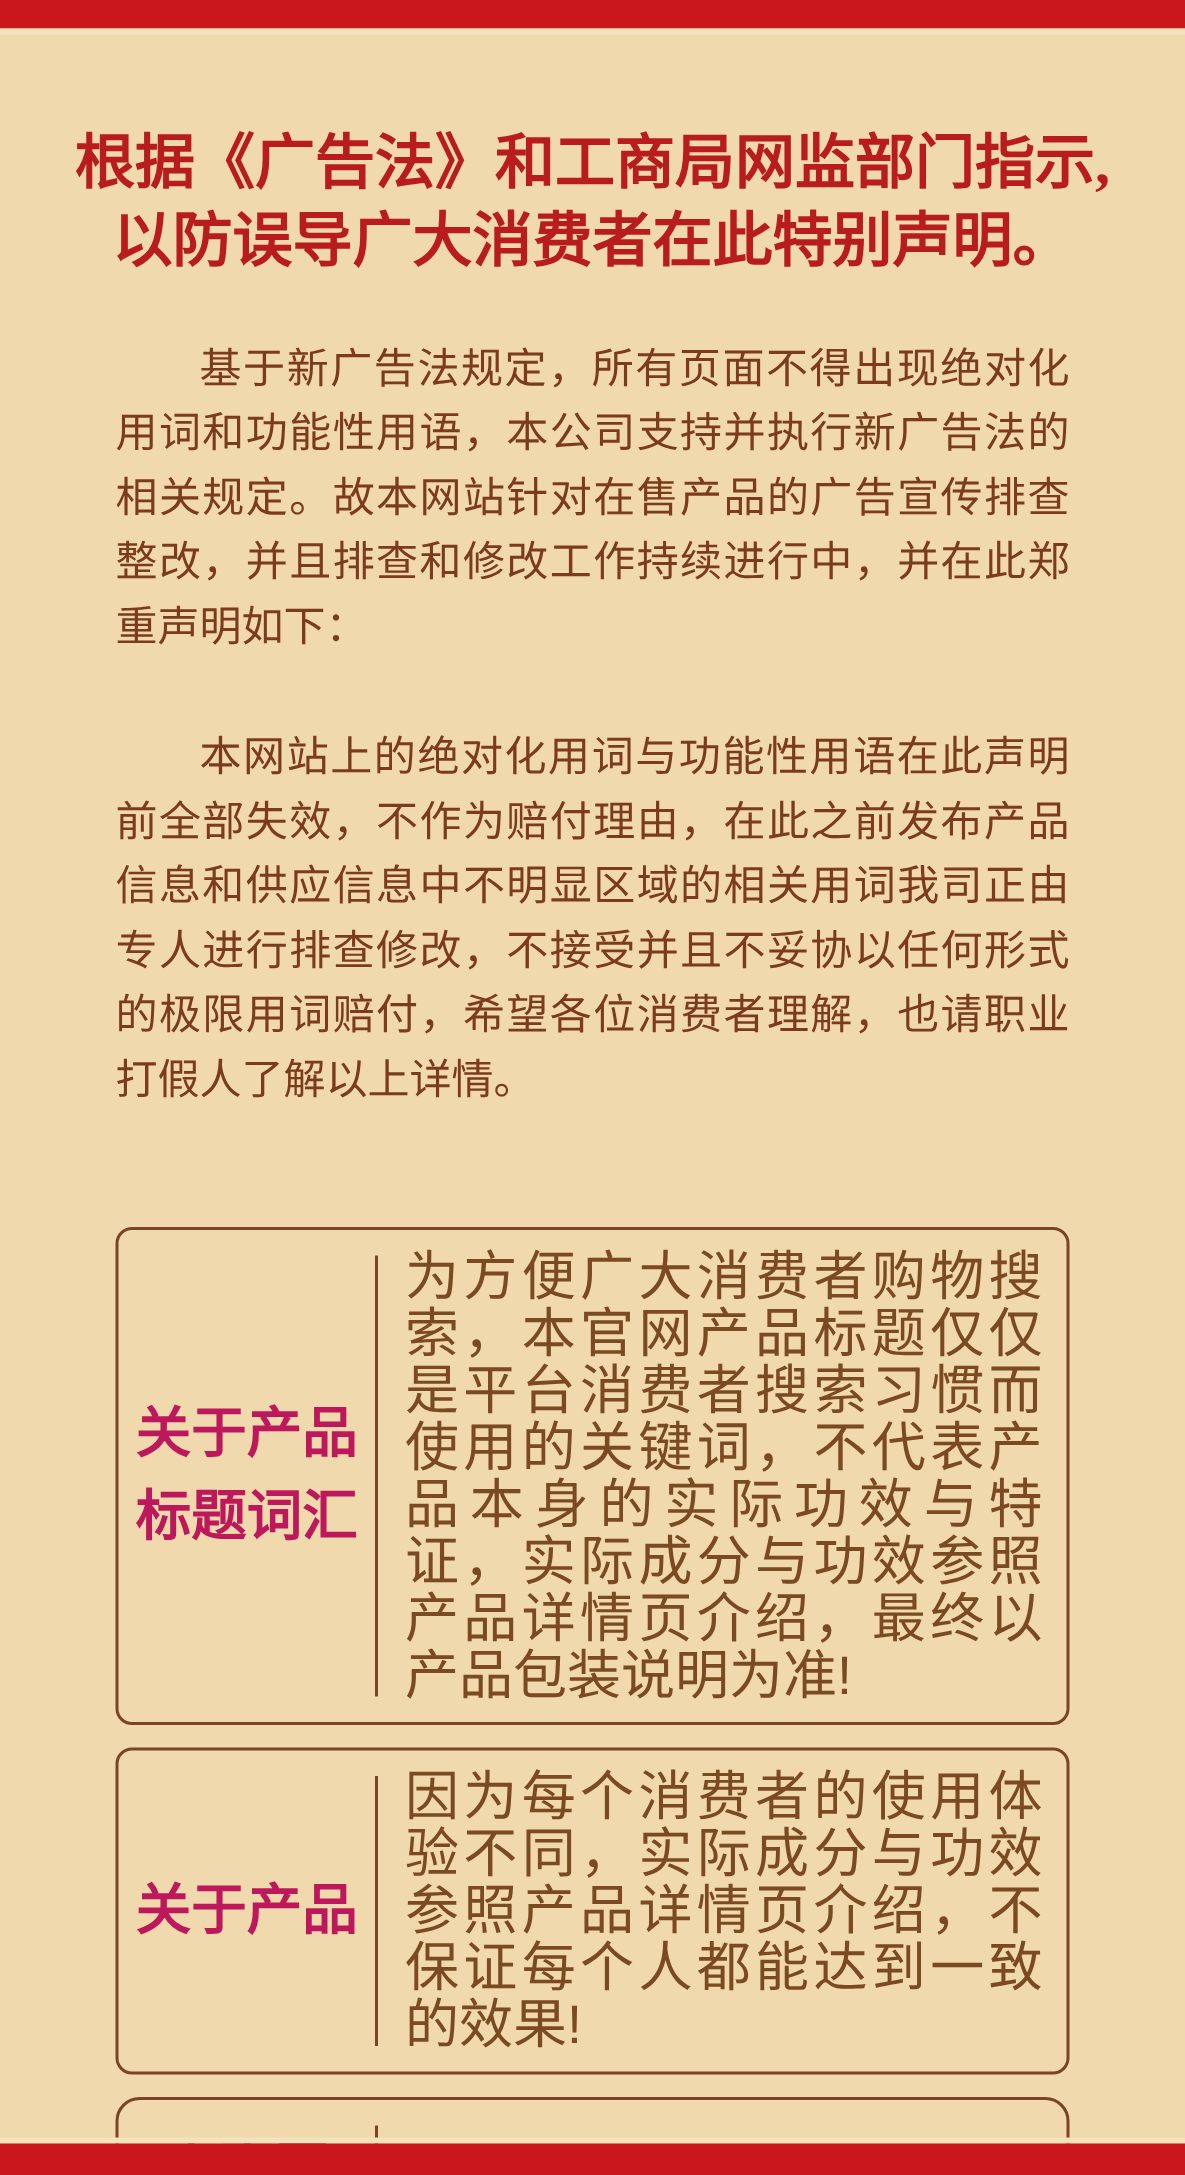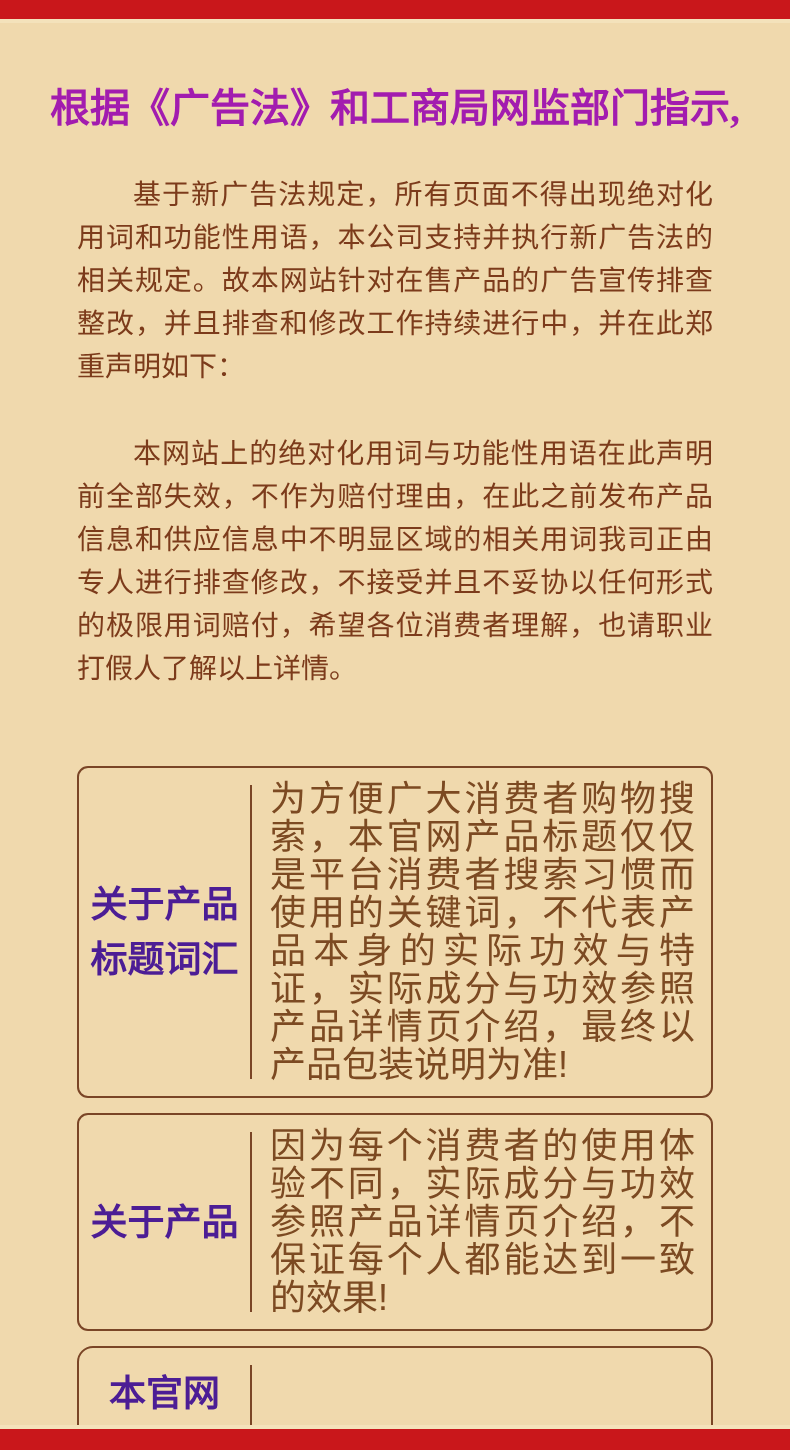--- a/index.html
+++ b/index.html
@@ -17,21 +17,21 @@
   .light-strip { width: 100%; height: 4px; background: #F4E2BB; }
   .light-strip.bottom { position: absolute; left: 0; bottom: 21px; }
 
   .title {
     margin: 0;
     padding-top: 60px;
     text-align: center;
     font-size: 40px;
     line-height: 52px;
     font-weight: bold;
-    color: #a21caf;
+    color: #b91c1c;
   }
   .title .tline { display: block; }
 
   .para {
     width: 636px;
     margin: 0 auto;
     font-size: 28px;
     line-height: 43px;
     color: #7C3B1B;
     text-align: justify;
@@ -56,21 +56,21 @@
 
   .box-label {
     flex: 0 0 171px;
     display: flex;
     flex-direction: column;
     justify-content: center;
     text-align: center;
     font-size: 37px;
     line-height: 55px;
     font-weight: bold;
-    color: #4c1d95;
+    color: #be185d;
   }
   .box-divider {
     width: 0;
     border-left: 2px solid #7A4526;
     align-self: stretch;
     margin: 17px 0;
   }
   .box-text {
     flex: 1;
     align-self: center;
@@ -96,20 +96,21 @@
 </head>
 <body>
 
 <div class="page">
 
   <div class="bar top"></div>
   <div class="light-strip"></div>
 
   <h1 class="title">
     <span class="tline">根据《广告法》和工商局网监部门指示,</span>
+    <span class="tline">以防误导广大消费者在此特别声明。</span>
   </h1>
 
   <p class="para first">基于新广告法规定，所有页面不得出现绝对化用词和功能性用语，本公司支持并执行新广告法的相关规定。故本网站针对在售产品的广告宣传排查整改，并且排查和修改工作持续进行中，并在此郑重声明如下：</p>
   <p class="para">本网站上的绝对化用词与功能性用语在此声明前全部失效，不作为赔付理由，在此之前发布产品信息和供应信息中不明显区域的相关用词我司正由专人进行排查修改，不接受并且不妥协以任何形式的极限用词赔付，希望各位消费者理解，也请职业打假人了解以上详情。</p>
 
   <div class="boxes">
 
     <div class="box box-1">
       <div class="box-label">
         <span>关于产品</span>

